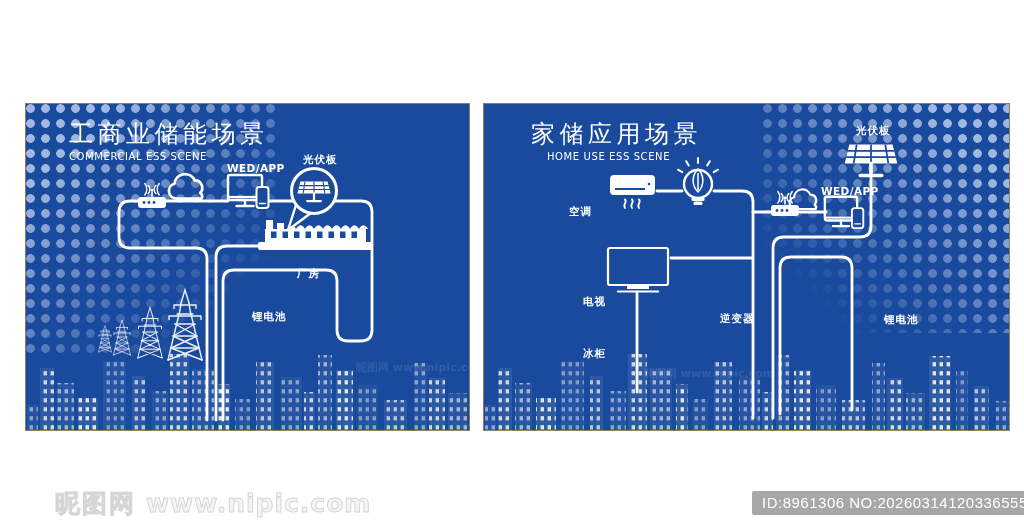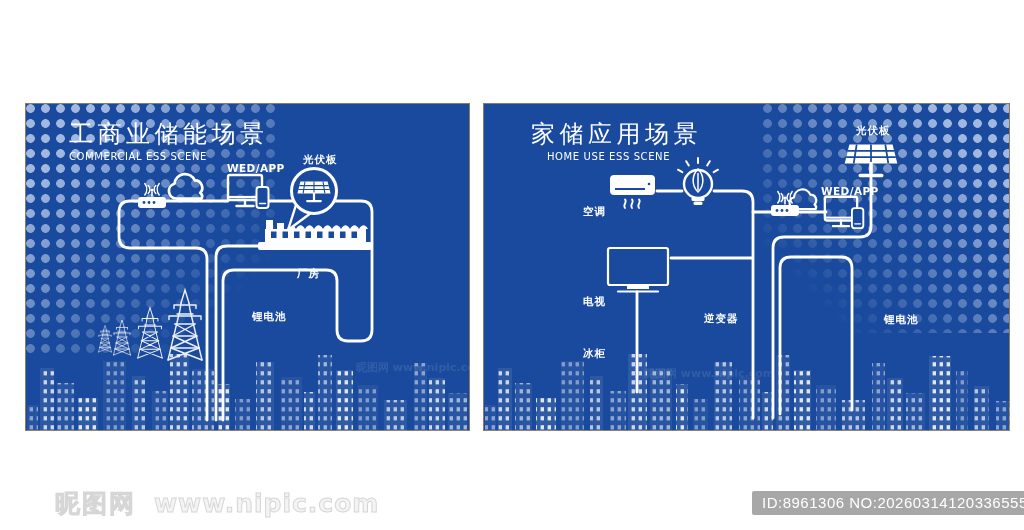--- a/index.html
+++ b/index.html
@@ -18,21 +18,21 @@
         -webkit-mask-image:linear-gradient(225deg,#000 18%,rgba(0,0,0,0) 82%);
         mask-image:linear-gradient(225deg,#000 18%,rgba(0,0,0,0) 82%);}
   .title{position:absolute;color:#fff;font-weight:normal;font-size:24px;letter-spacing:4.5px;white-space:nowrap;}
   .subtitle{position:absolute;color:#fff;font-weight:normal;font-size:10px;letter-spacing:0.6px;white-space:nowrap;}
   .lbl{position:absolute;color:#fff;font-weight:bold;font-size:10.5px;letter-spacing:1px;white-space:nowrap;}
   .lbl-en{letter-spacing:0.4px;}
   .wm-faint{position:absolute;color:rgba(255,255,255,0.10);font-size:11px;font-weight:bold;white-space:nowrap;}
   .wiring{position:absolute;left:0;top:0;pointer-events:none;}
   .wm{position:absolute;left:55px;top:487px;font-size:25px;font-weight:bold;color:#f4f4f4;
       -webkit-text-stroke:1px #d6d6d6;letter-spacing:2px;white-space:nowrap;}
-  .wm .url{margin-left:18px;letter-spacing:1px;text-align:right;}
+  .wm .url{margin-left:10px;letter-spacing:1px;text-align:right;}
   .id-badge{position:absolute;left:752px;top:491px;background:#a7a7a7;color:#fff;font-size:15px;
       padding:3px 10px 4px 10px;border-radius:2px;letter-spacing:0.5px;white-space:nowrap;
       font-family:"Liberation Sans","DejaVu Sans",sans-serif;}
 </style>
 </head>
 <body>
 
 <div class="stage">
 
   <div class="panel panel-left">
@@ -45,24 +45,24 @@
     <div class="lbl" style="left:226px;top:206px;">锂电池</div>
     <div class="wm-faint" style="left:330px;top:256px;">昵图网 www.nipic.com</div>
   </div>
 
   <div class="panel panel-right">
     <div class="dots dots-right"></div>
     <div class="title" style="left:47px;top:14px;">家储应用场景</div>
     <div class="subtitle" style="left:47px;top:47px;margin-left:16px;">HOME USE ESS SCENE</div>
     <div class="lbl" style="left:372px;top:20px;">光伏板</div>
     <div class="lbl lbl-en" style="left:337px;top:81px;">WED/APP</div>
-    <div class="lbl" style="left:99px;top:101px;">空调</div>
+    <div class="lbl" style="left:85px;top:101px;">空调</div>
     <div class="lbl" style="left:99px;top:191px;">电视</div>
     <div class="lbl" style="left:99px;top:243px;">冰柜</div>
-    <div class="lbl" style="left:220px;top:208px;">逆变器</div>
+    <div class="lbl" style="left:236px;top:208px;">逆变器</div>
     <div class="lbl" style="left:400px;top:209px;">锂电池</div>
     <div class="wm-faint" style="left:160px;top:262px;">昵图网 www.nipic.com</div>
   </div>
 
   <svg class="wiring" width="1024" height="530" viewBox="0 0 1024 530">
     <defs>
       <clipPath id="clipL">
           <rect x="25" y="103" width="445" height="328"></rect>
         </clipPath>
       <clipPath id="clipR">

